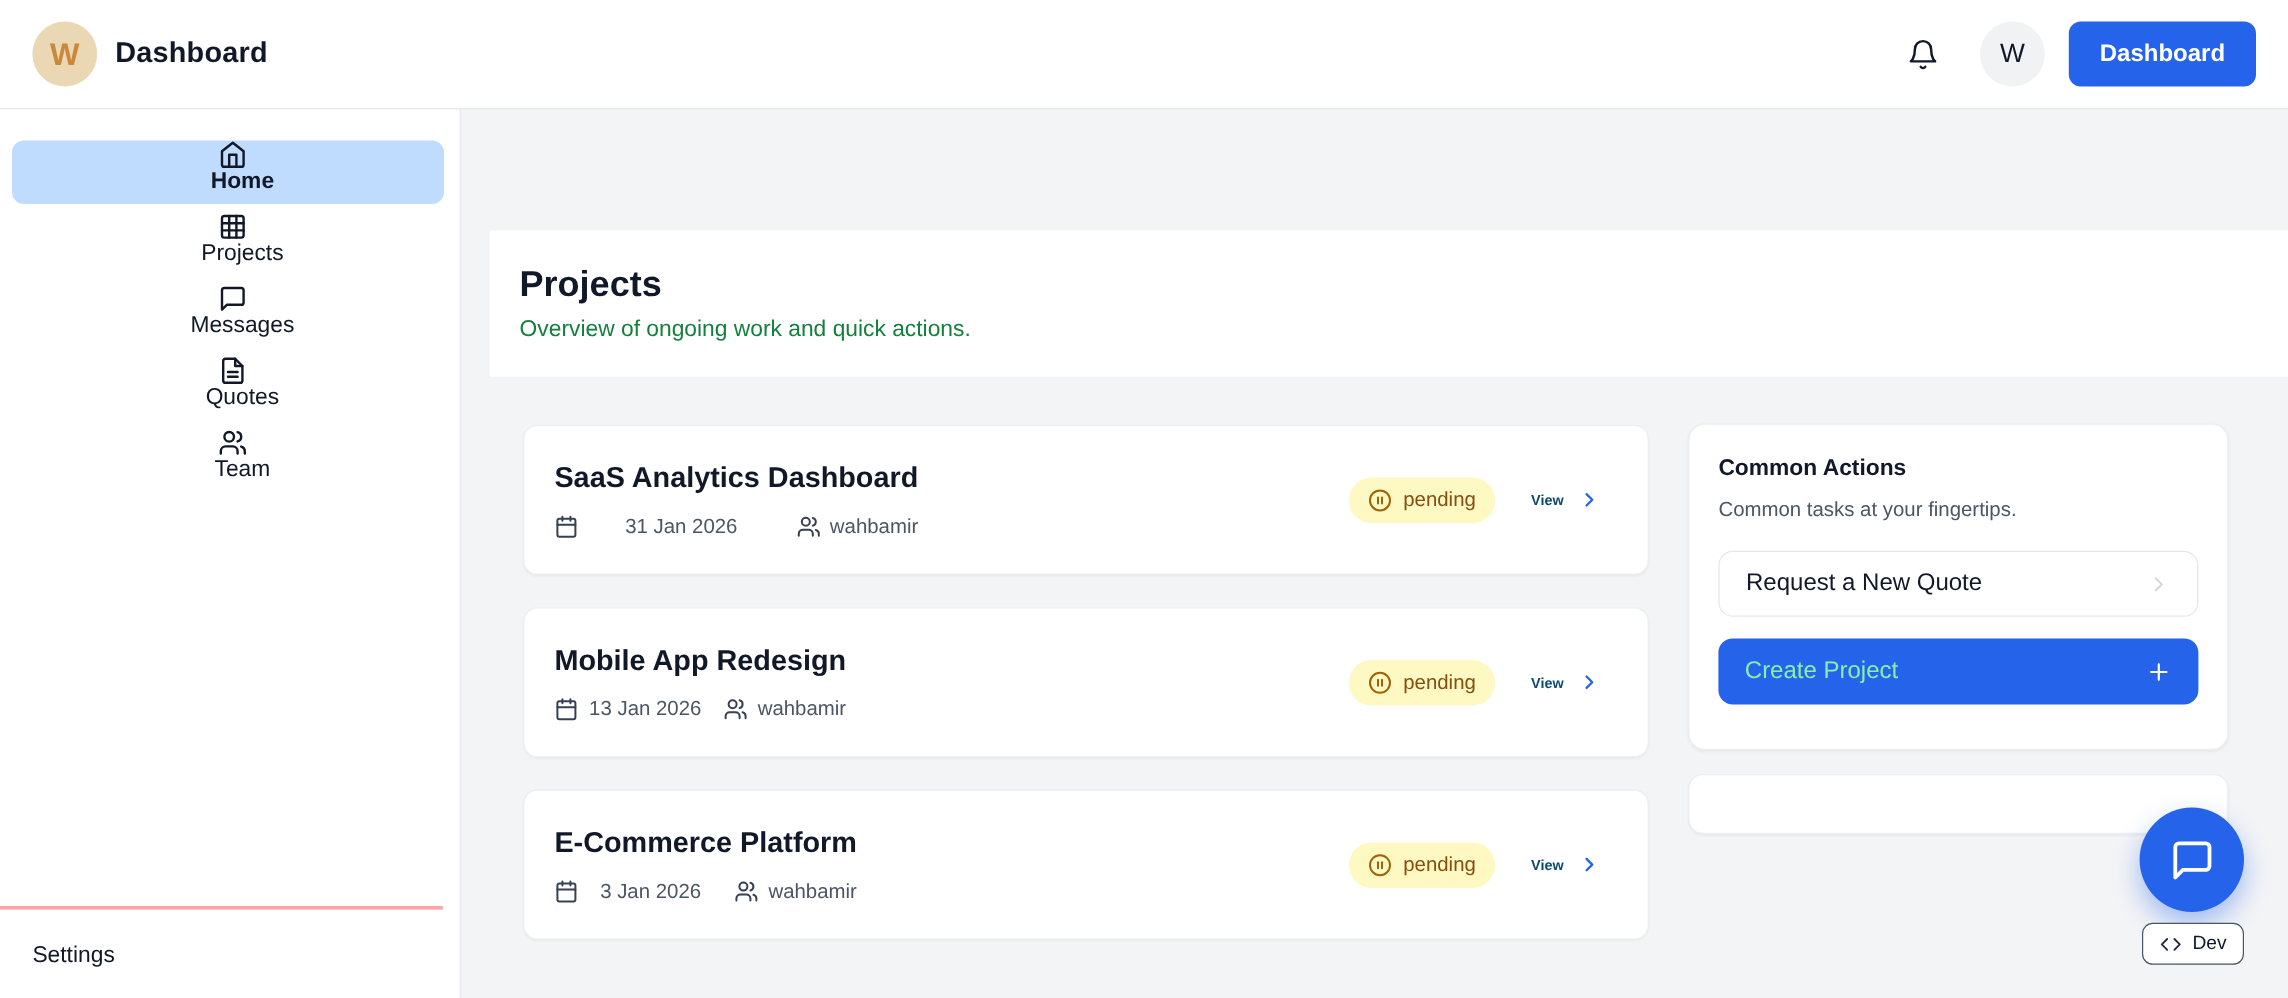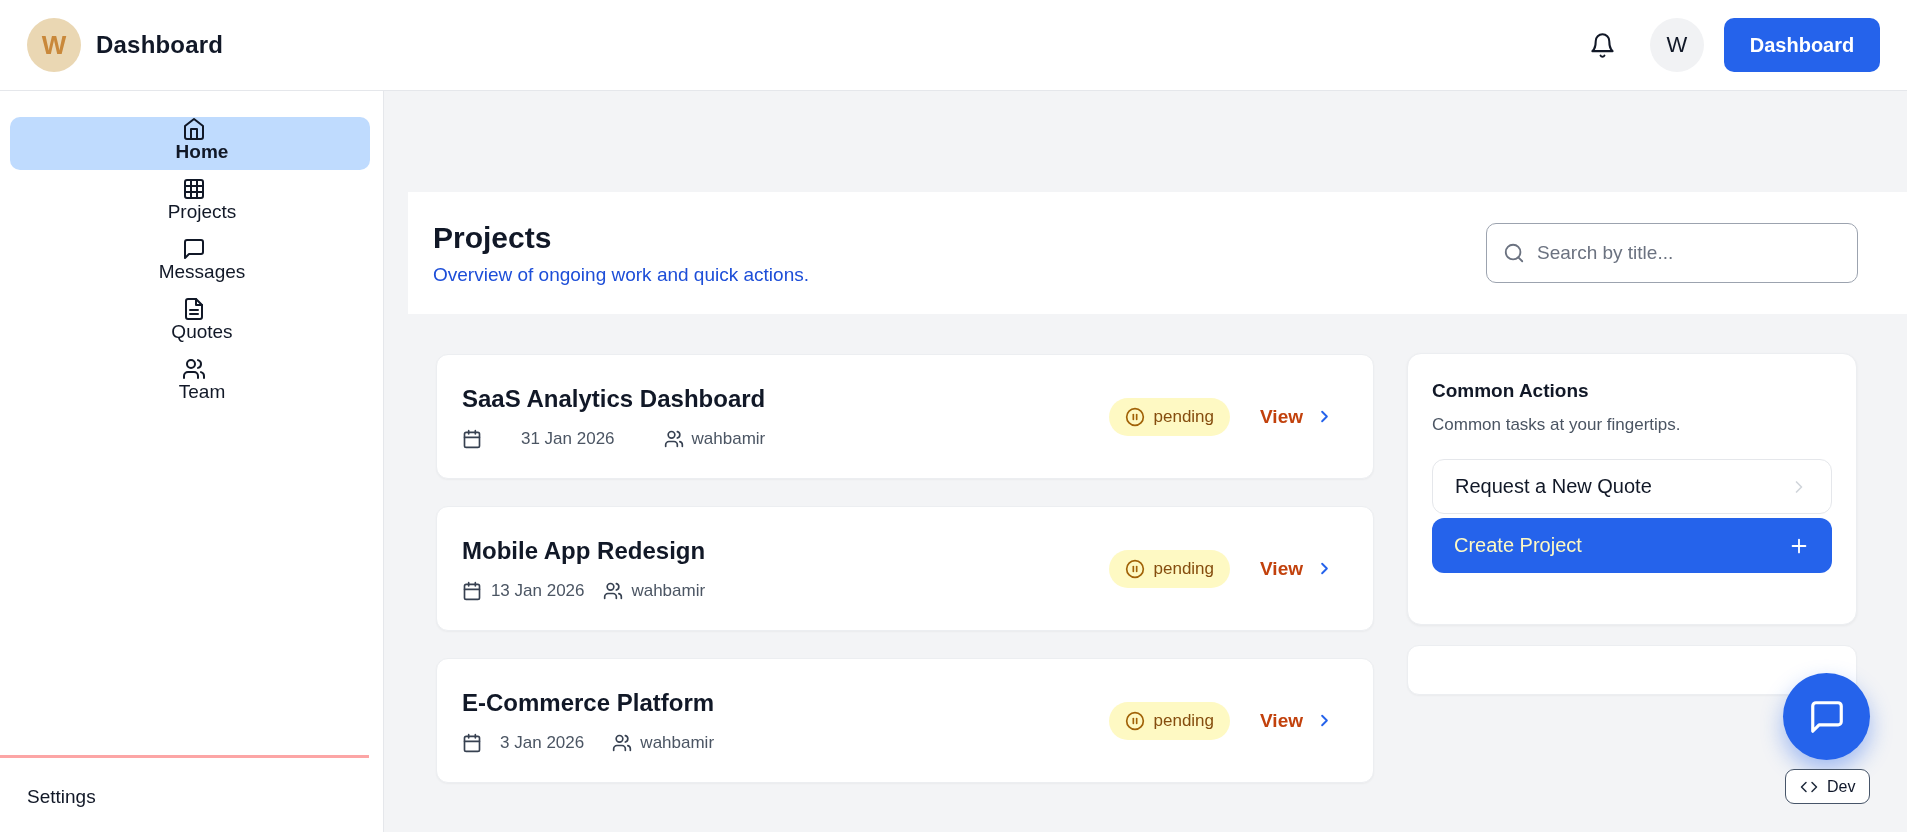--- a/index.html
+++ b/index.html
@@ -54,21 +54,21 @@
 
   
   .content { position:absolute; left:384px; top:91px; right:0; bottom:0; }
 
   .page-head {
     position:absolute; left:24px; right:0; top:101px; height:122px;
     background:#ffffff; display:flex; align-items:center; padding:0 49px 0 25px;
   }
   .page-head-text { }
   .page-title { font-size:30px; font-weight:700; color:#111827; }
-  .page-subtitle { font-size:19px; color:#1d4ed8; margin-top:9px; }
+  .page-subtitle { font-size:19px; color:#15803d; margin-top:9px; }
   .search-box {
     margin-left:auto; width:372px; height:60px; border:1px solid #9ca3af; border-radius:10px;
     display:flex; align-items:center; padding:0 16px; background:#ffffff;
   }
   .search-box .icon { color:#6b7280; margin-right:12px; }
   .search-input {
     border:none; outline:none; flex:1; font-size:19px; color:#111827;
     font-family:inherit; background:transparent;
   }
   .search-input::placeholder { color:#6b7280; }
@@ -85,37 +85,37 @@
   .meta-icon { width:20px; height:20px; margin-right:8px; color:#374151; }
   .pc-owner-group { margin-left:18px; display:flex; align-items:center; }
   .pc-right { margin-left:auto; display:flex; align-items:center; }
   .status-badge {
     display:flex; align-items:center; background:#fef9c3; border-radius:999px;
     padding:8px 16px; height:38px;
   }
   .badge-icon { width:20px; height:20px; color:#a16207; margin-right:9px; }
   .status-text { font-size:17px; color:#854d0e; }
   .view-link { display:flex; align-items:center; margin-left:30px; cursor:pointer; text-decoration:none; }
-  .view-text { color:#c2410c; font-size:19px; font-weight:600; }
+  .view-text { color:#0c4a6e; font-size:12px; font-weight:600; }
   .view-link .chevron { width:19px; height:19px; color:#2563eb; margin-left:12px; }
 
   .right-col { position:absolute; left:1023px; top:262px; width:450px; }
   .qa-card {
     background:#ffffff; border:1px solid #eceef1; border-radius:14px;
     box-shadow:0 1px 3px rgba(0,0,0,.05); padding:26px 24px; height:272px;
   }
   .qa-title { font-size:19px; font-weight:700; color:#111827; }
   .qa-subtitle { font-size:17px; color:#4b5563; margin-top:13px; }
   .qa-btn {
     width:100%; height:55px; border-radius:12px; display:flex; align-items:center;
     padding:0 22px; font-size:20px; font-family:inherit; cursor:pointer;
   }
   .qa-btn.secondary { background:#ffffff; border:1px solid #e5e7eb; color:#111827; margin-top:24px; }
   .qa-btn.secondary .chevron { margin-left:auto; color:#d1d5db; width:20px; height:20px; }
-  .qa-btn.primary { background:#2563eb; border:none; color:#fef9c3; margin-top:4px; }
+  .qa-btn.primary { background:#2563eb; border:none; color:#86efac; margin-top:18px; }
   .qa-btn.primary .plus-icon { margin-left:auto; color:#ffffff; width:22px; height:22px; }
 
   .empty-card {
     margin-top:20px; height:50px; background:#ffffff; border:1px solid #eceef1;
     border-radius:12px; box-shadow:0 1px 2px rgba(0,0,0,.04);
   }
 
   .chat-fab {
     position:absolute; left:1399px; top:582px; width:87px; height:87px; border-radius:50%;
     background:#2563eb; border:none; display:flex; align-items:center; justify-content:center;
@@ -211,29 +211,20 @@
       <span class="settings-label">Settings</span>
     </div>
   </aside>
 
   <main class="content">
 
     <section class="page-head">
       <div class="page-head-text">
         <h1 class="page-title">Projects</h1>
         <p class="page-subtitle">Overview of ongoing work and quick actions.</p>
-      </div>
-      <div class="search-box">
-        <span class="icon">
-          <svg width="22" height="22" viewBox="0 0 24 24" fill="none" stroke="currentColor" stroke-width="2" stroke-linecap="round" stroke-linejoin="round">
-              <circle cx="11" cy="11" r="8"></circle>
-              <path d="m21 21-4.3-4.3"></path>
-            </svg>
-        </span>
-        <input class="search-input" type="text" placeholder="Search by title..." style="">
       </div>
     </section>
 
     <section class="cards-col" id="project-list">
   <article class="project-card">
     <div class="pc-left">
       <h3 class="pc-title">SaaS Analytics Dashboard</h3>
       <div class="pc-meta">
         <span class="icon meta-icon">
           <svg width="20" height="20" viewBox="0 0 24 24" fill="none" stroke="currentColor" stroke-width="2" stroke-linecap="round" stroke-linejoin="round">

